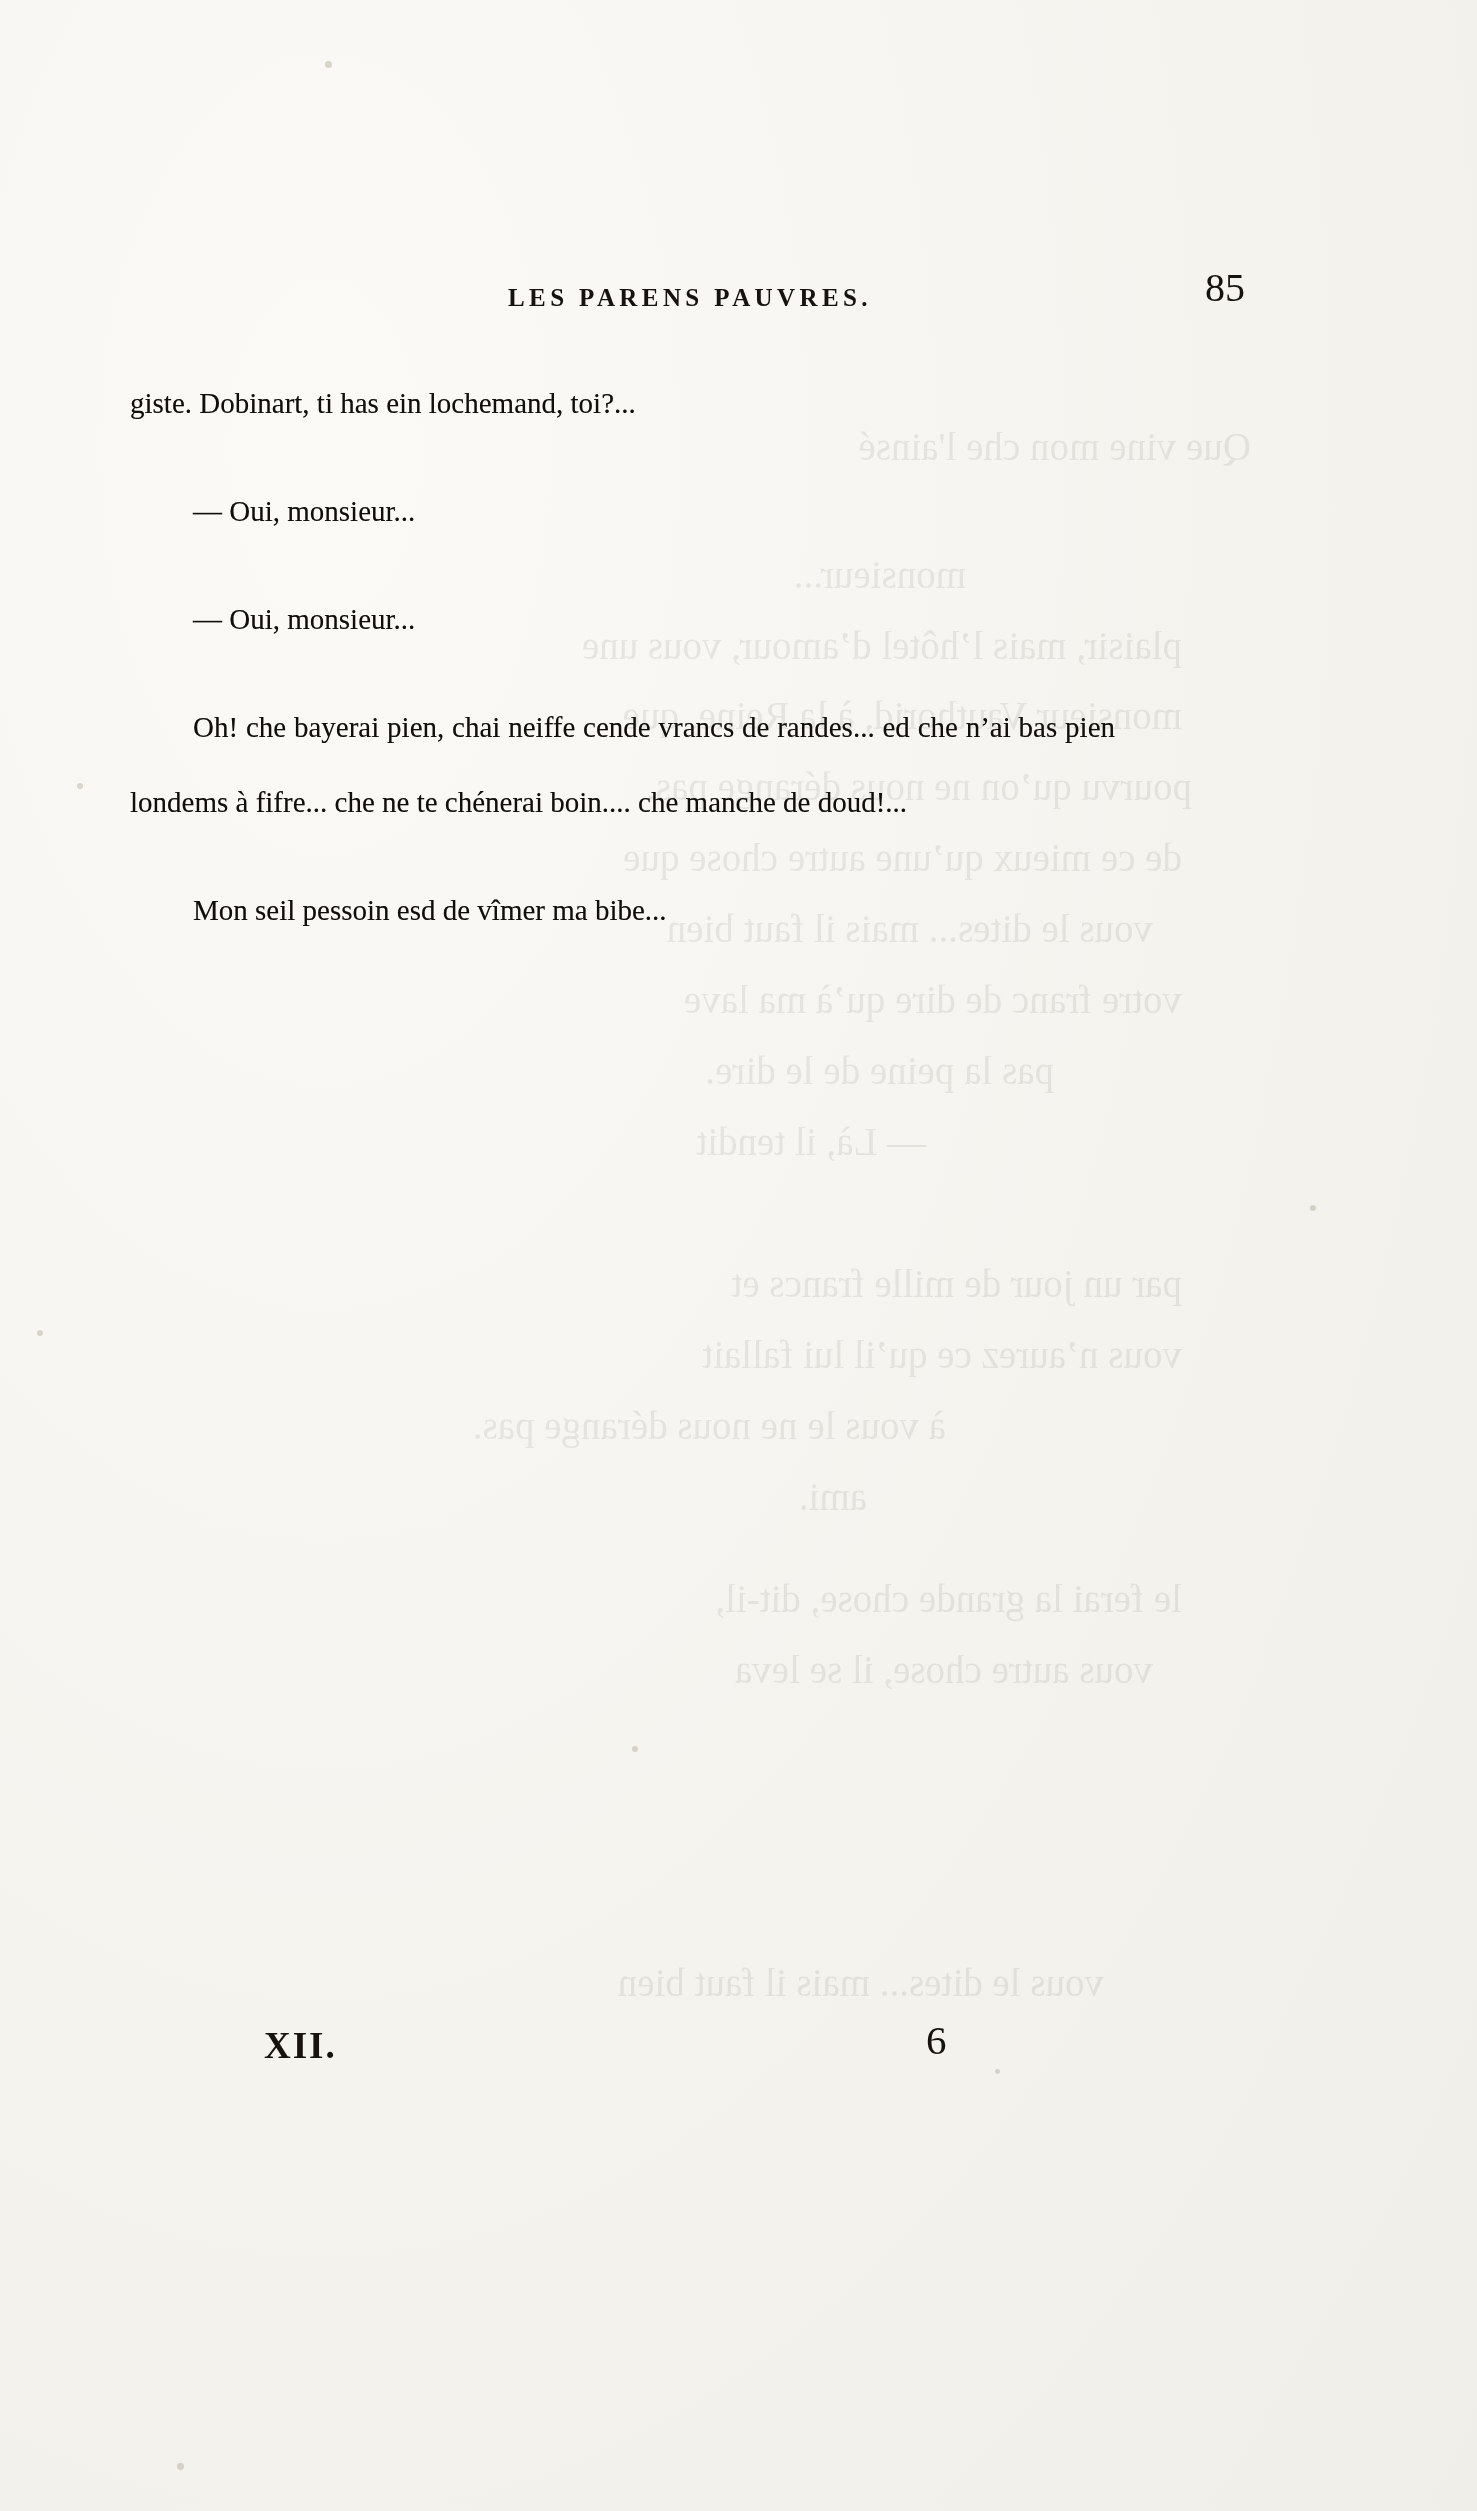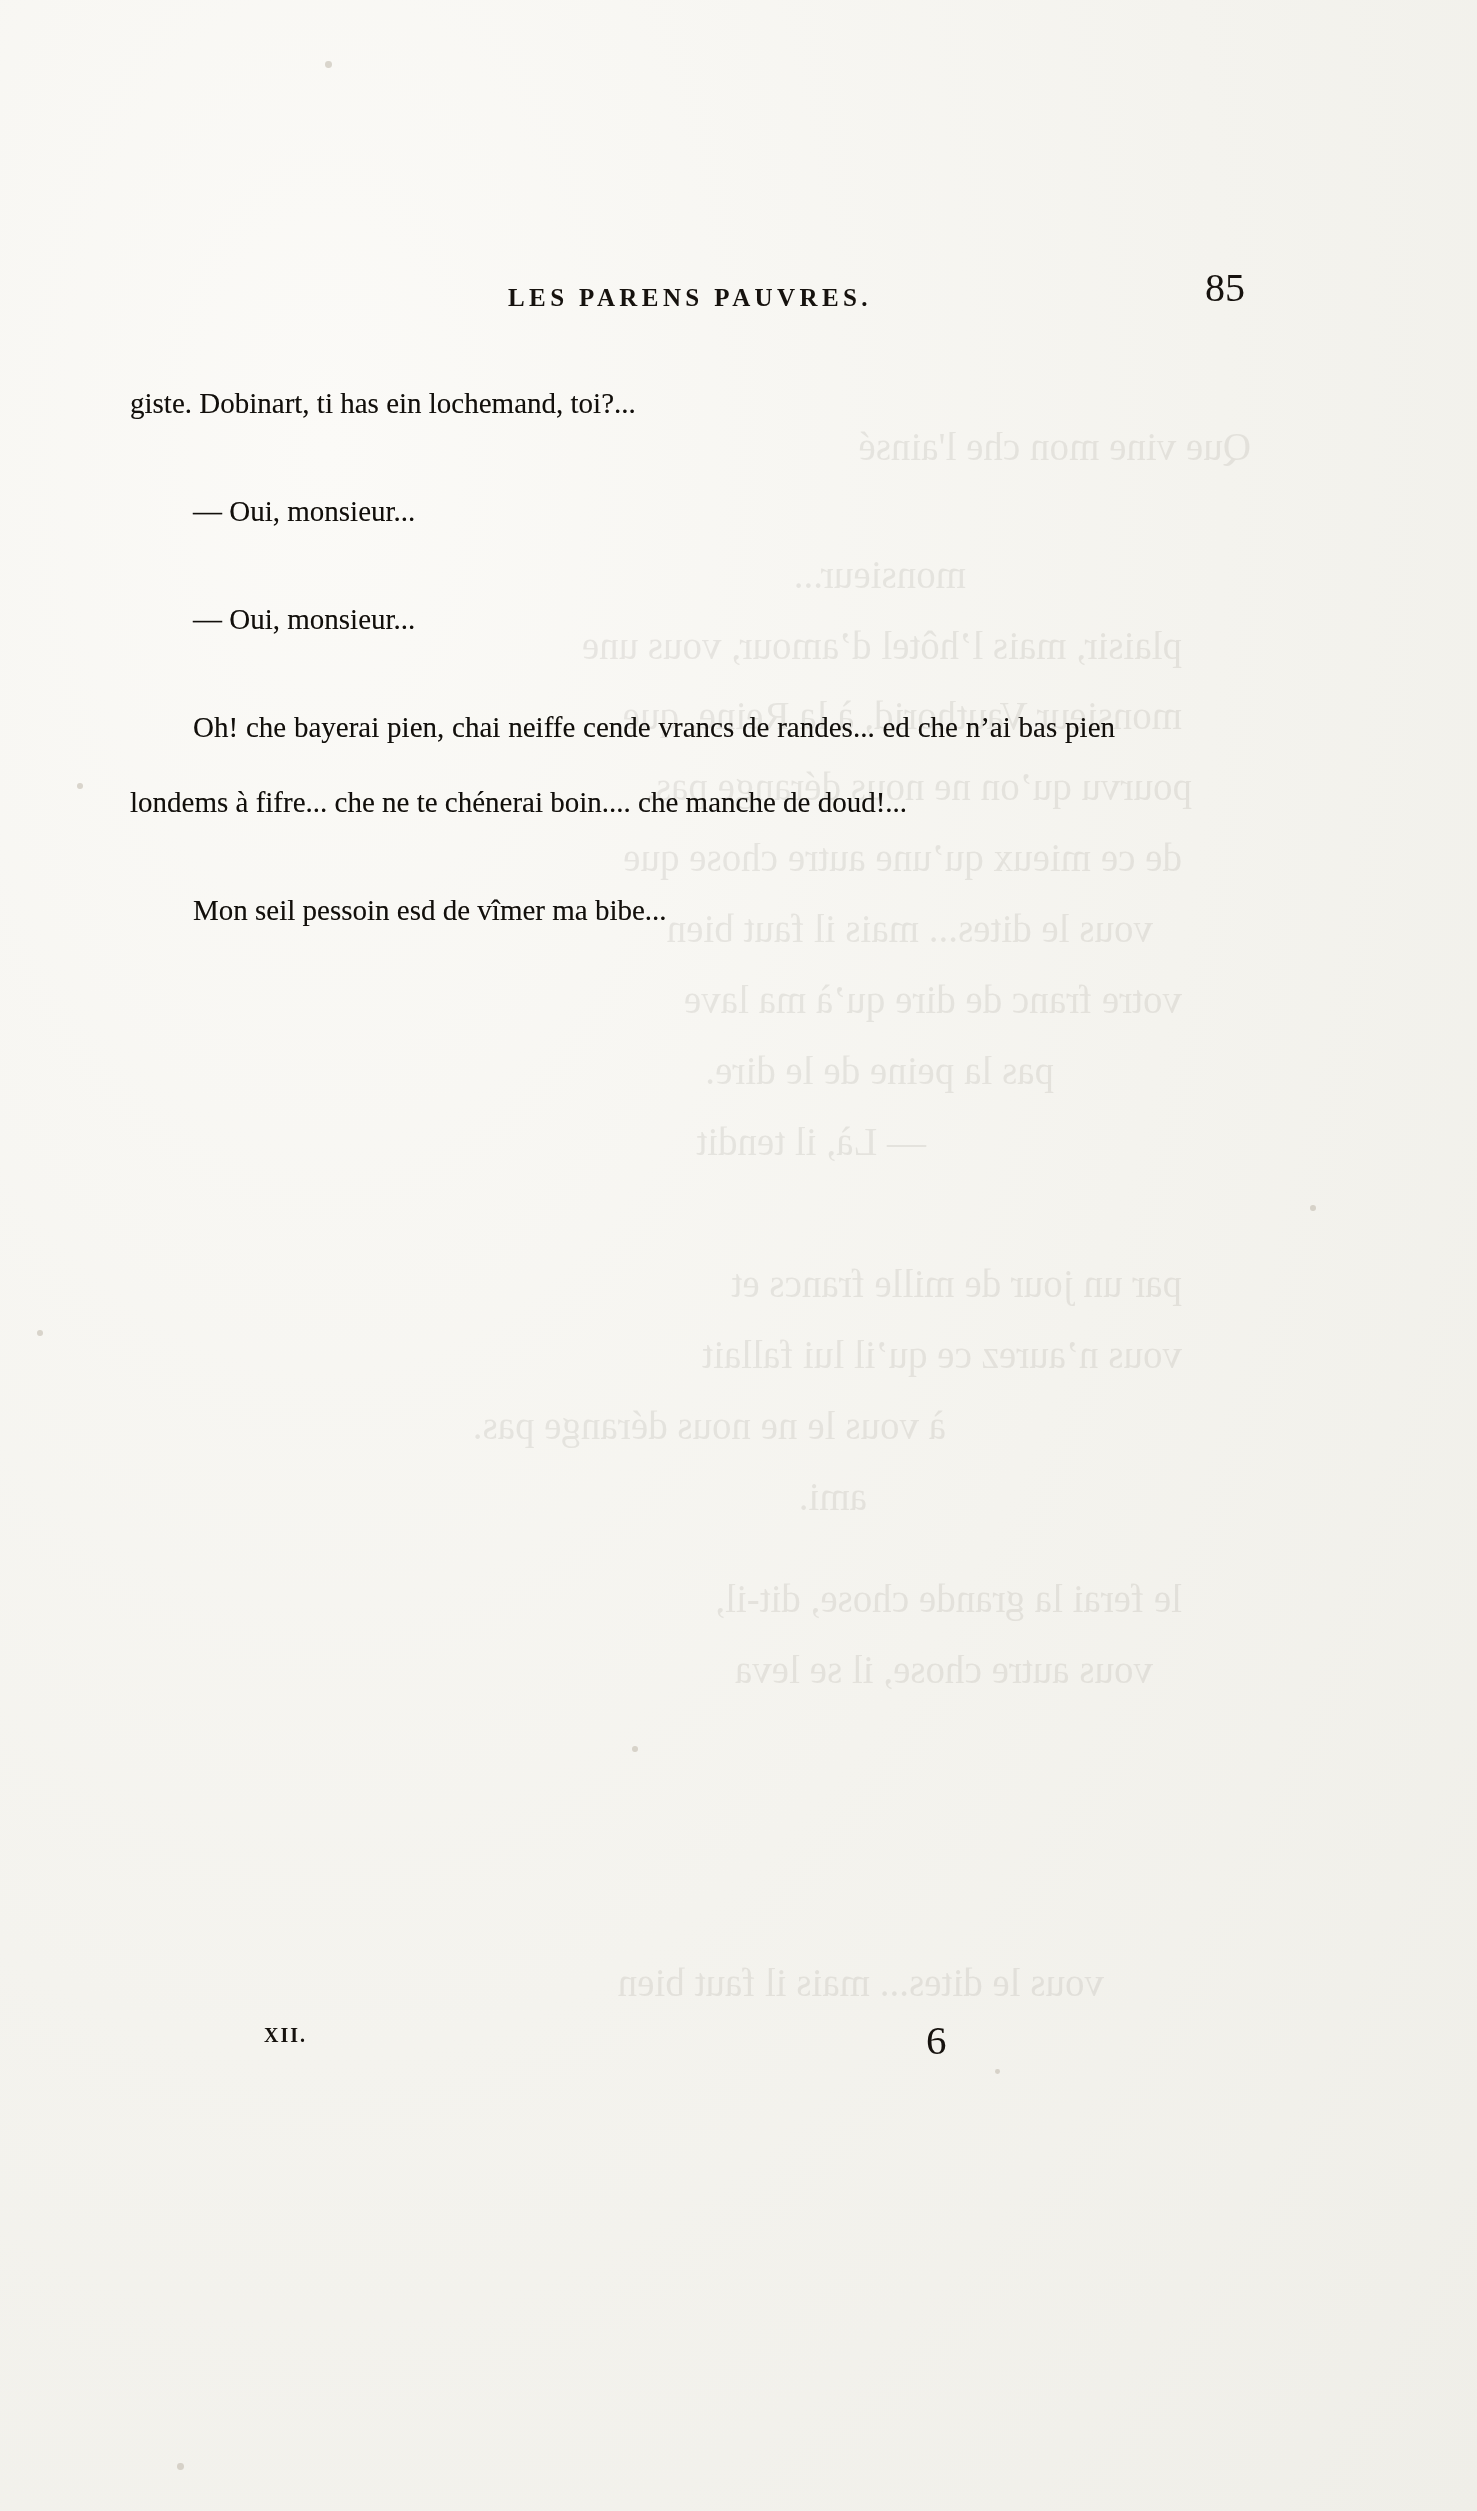--- a/index.html
+++ b/index.html
@@ -101,21 +101,21 @@
   .footline {
     position: absolute;
     left: 0;
     top: 2024px;
     width: 1478px;
   }
   .signature {
     position: absolute;
     left: 264px;
     top: 0;
-    font-size: 20px;
+    font-size: 37px;
     font-weight: bold;
     letter-spacing: 2px;
     color: #16120e;
   }
   .sheetnum {
     position: absolute;
     left: 926px;
     top: -7.9px;
     font-size: 41px;
     color: #16120e;

